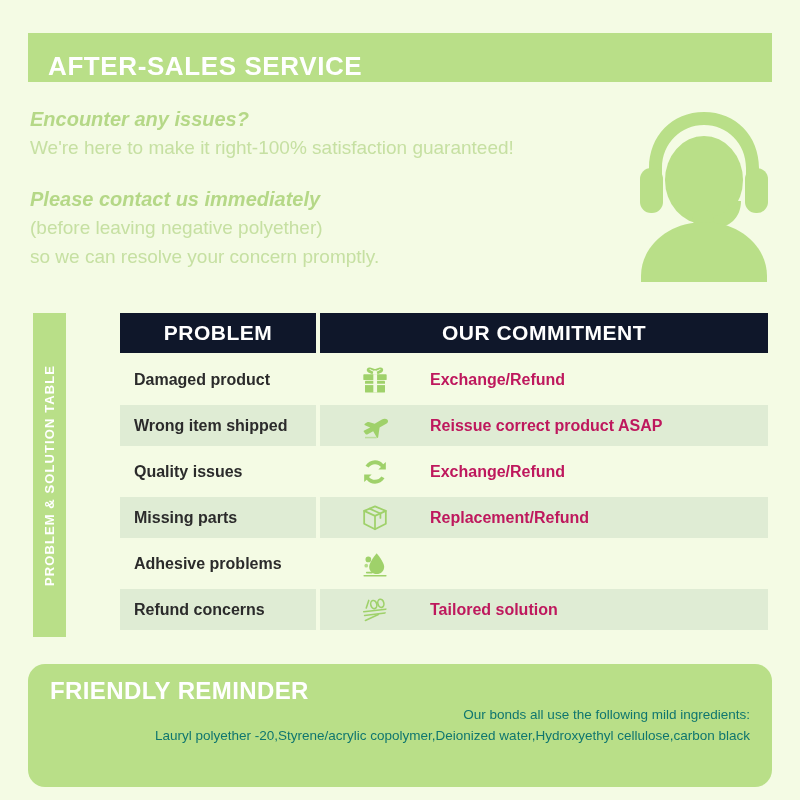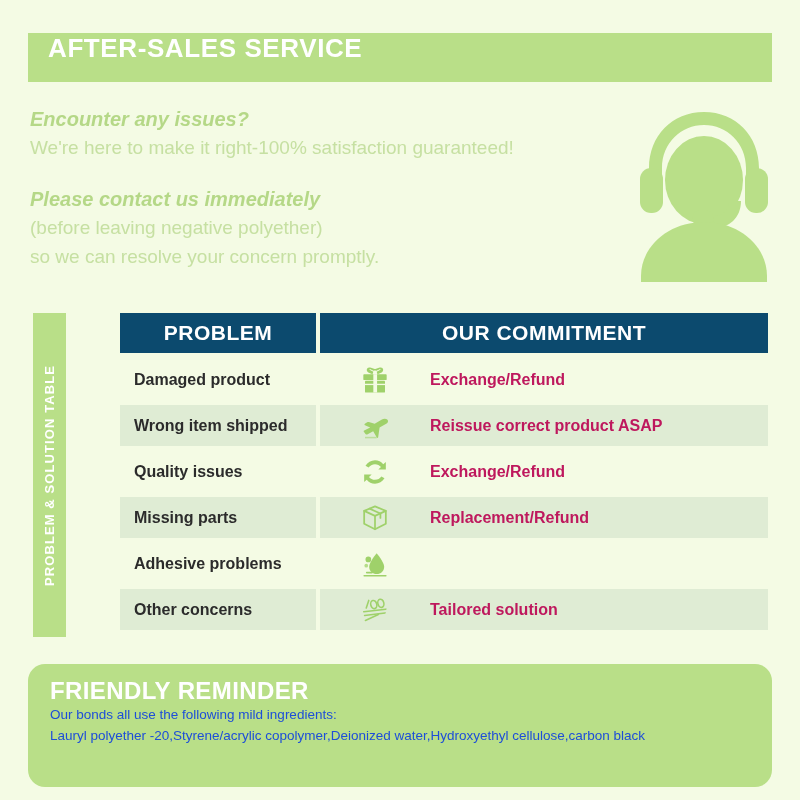--- a/index.html
+++ b/index.html
@@ -17,21 +17,21 @@
 
   
   .banner {
     position: absolute;
     left: 28px;
     top: 33px;
     width: 744px;
     height: 49px;
     background: #b9df88;
     display: flex;
-    align-items: flex-start;
+    align-items: flex-end;
   }
   .banner-title {
     color: #ffffff;
     font-size: 26px;
     font-weight: bold;
     letter-spacing: 0.6px;
     padding-left: 20px;
     white-space: nowrap;
   }
 
@@ -94,21 +94,21 @@
     top: 313px;
     width: 648px;
   }
   .t-head {
     display: flex;
     gap: 4px;
     height: 40px;
     margin-bottom: 6px;
   }
   .th {
-    background: #0c4a6e;
+    background: #0f172a;
     color: #ffffff;
     font-size: 21px;
     font-weight: bold;
     letter-spacing: 0.5px;
     display: flex;
     align-items: center;
     justify-content: center;
   }
   .th-problem { width: 196px; }
   .th-commit  { flex: 1; }
@@ -162,24 +162,25 @@
     padding: 13px 22px 0 22px;
   }
   .reminder-title {
     color: #ffffff;
     font-size: 24px;
     font-weight: bold;
     letter-spacing: 0.4px;
     line-height: 1.15;
   }
   .reminder-line {
-    color: #1d4ed8;
+    color: #0f766e;
     font-size: 13.5px;
     line-height: 1.55;
     white-space: nowrap;
+    text-align: right;
   }
 </style>
 </head>
 <body>
 
 <div class="banner">
   <div class="banner-title">AFTER-SALES SERVICE</div>
 </div>
 
 <div class="intro">
@@ -300,21 +301,21 @@
           <g stroke="#9fd16a" stroke-width="1.9" stroke-linecap="round">
             <path d="M5 32 L31 32"></path>
             <path d="M8 28.3 L14.5 28.3"></path>
           </g>
         </svg>
       </span>
     </div>
   </div>
 
   <div class="t-row stripe">
-    <div class="cell-problem">Other concerns</div>
+    <div class="cell-problem">Refund concerns</div>
     <div class="cell-commit">
       <span class="cell-icon">
         <svg viewBox="0 0 36 36" width="30" height="30" aria-hidden="true">
           <g fill="none" stroke="#9fd16a" stroke-width="1.9" stroke-linecap="round" stroke-linejoin="round">
             <path d="M10.5 6.5 L7.5 15.5"></path>
             <ellipse cx="16.5" cy="11.5" rx="3.6" ry="5" transform="rotate(-14 16.5 11.5)"></ellipse>
             <ellipse cx="25" cy="10" rx="3.6" ry="5" transform="rotate(-14 25 10)"></ellipse>
             <path d="M4.5 20 L31 17"></path>
             <path d="M5.5 24.5 L30 21.5"></path>
             <path d="M6.5 30.5 L22 23.5"></path>

